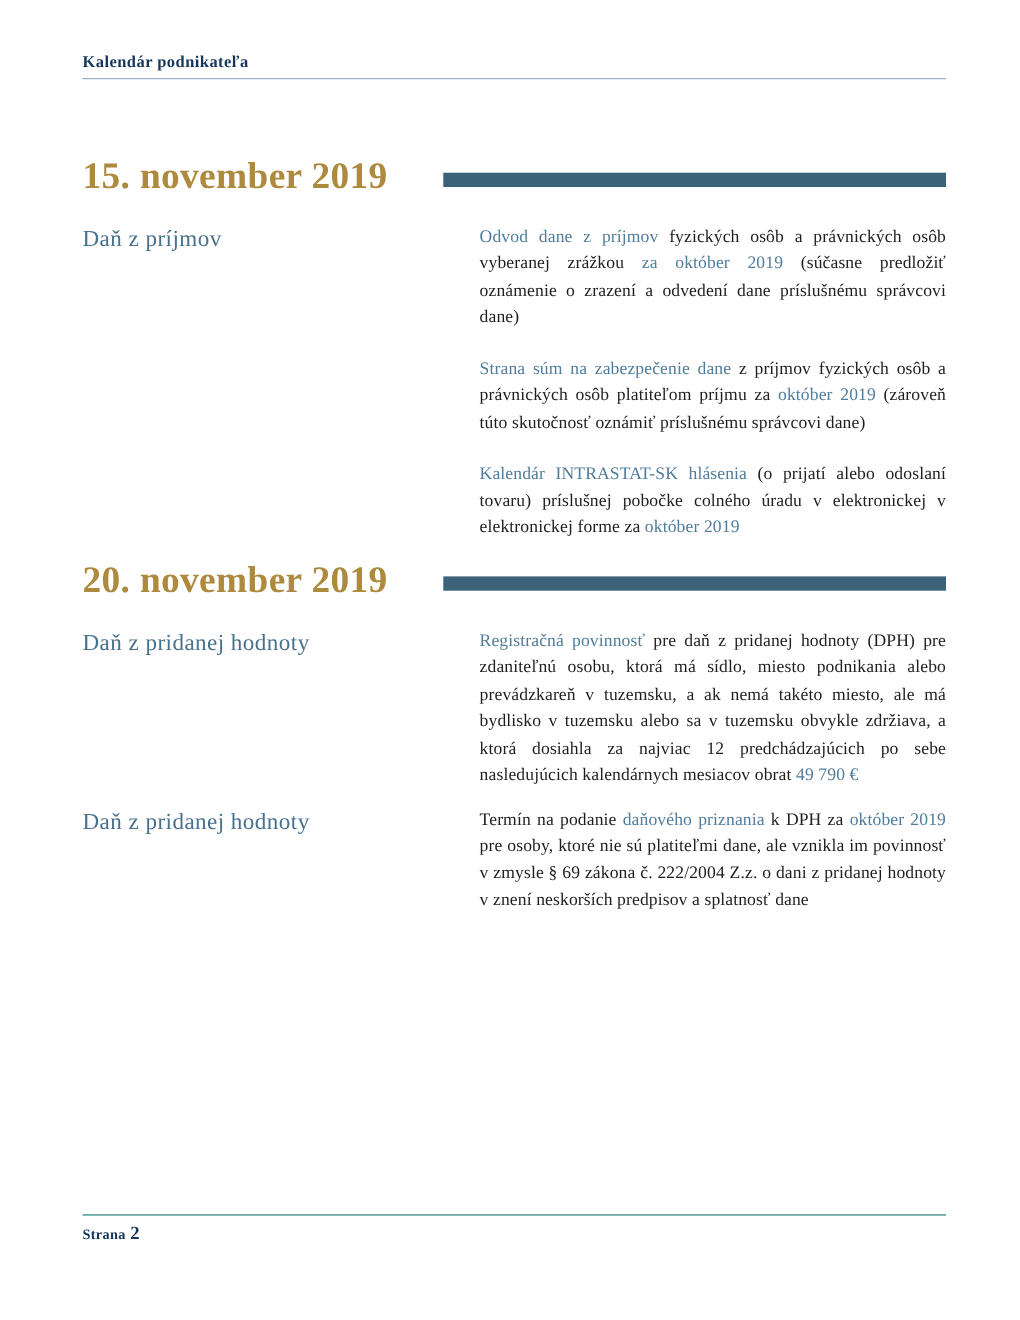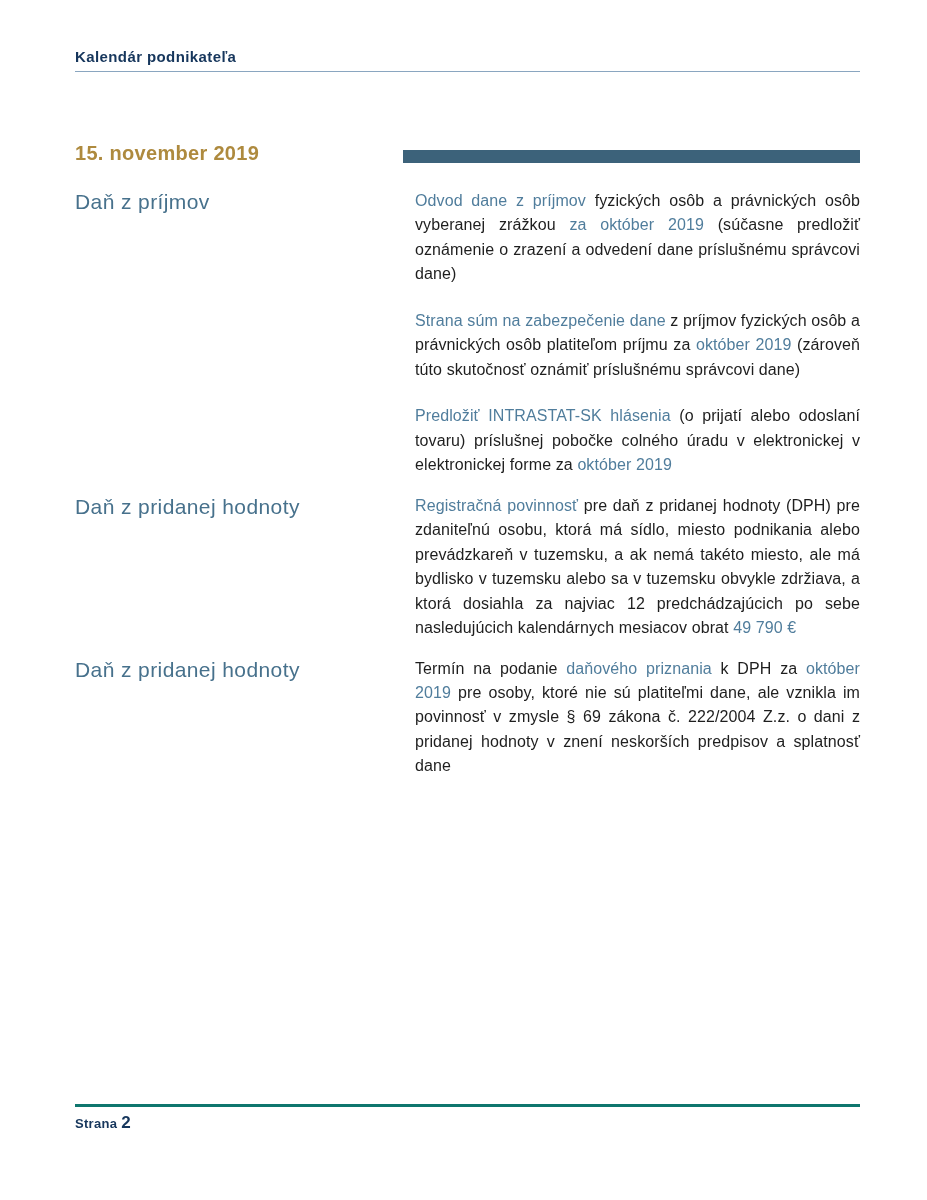--- a/index.html
+++ b/index.html
@@ -2,21 +2,21 @@
 <html><head>
 <meta charset="utf-8">
 <style>
   html, body { margin: 0; padding: 0; background: #e9e9e9; }
   .page {
     position: relative;
     width: 927px;
     height: 1200px;
     margin: 0 auto;
     background: #ffffff;
-    font-family: Liberation Sans, sans-serif;
+    font-family: Liberation Serif, serif;
     overflow: hidden;
     box-sizing: border-box;
   }
 
   
   .doc-header {
     position: absolute;
     left: 75px; right: 67px; top: 48px;
     border-bottom: 1px solid #8aa6c0;
     padding-bottom: 5px;
@@ -40,62 +40,62 @@
 
   .section-head {
     display: flex;
     align-items: center;
     margin-bottom: 24px;
   }
   .date-heading {
     width: 328px;
     flex-shrink: 0;
     margin: 0;
-    font-size: 20px;
+    font-size: 34px;
     font-weight: bold;
     letter-spacing: 0.3px;
     color: #ae8a3e;
   }
   .section-bar {
     flex: 1;
     height: 13px;
     background: #3c627a;
     margin-top: 5px;
   }
 
-  .section-body { display: flex; }
+  .section-body { display: flex; gap: 33px; }
   .label-col {
     width: 328px;
     flex-shrink: 0;
   }
   .category-label {
     font-size: 21px;
     font-weight: 400;
     letter-spacing: 0.4px;
     color: #47718c;
     margin-top: 1px;
   }
   .text-col {
     flex: 1;
     font-size: 16px;
     line-height: 1.53;
     letter-spacing: 0.1px;
     text-align: justify;
     color: #1e1e1e;
   }
-  .para { margin: 0 0 22px 12px; }
+  .para { margin: 0 0 22px 0; }
   .para:last-child { margin-bottom: 0; }
   .run-accent { color: #507d9c; }
   .run-dark { color: #1e1e1e; }
 
   
   .doc-footer {
     position: absolute;
     left: 75px; right: 67px; top: 1104px;
-    border-top: 3px solid #0f766e;
+    border-top: 1px solid #0f766e;
     padding-top: 6px;
   }
   .doc-footer .strana {
     font-size: 13px;
     font-weight: bold;
     letter-spacing: 0.3px;
     color: #16365c;
   }
   .doc-footer .pagenum {
     font-size: 17px;
@@ -120,26 +120,30 @@
         <h2 class="date-heading">15. november 2019</h2>
         <div class="section-bar"></div>
       </div>
       <div class="section-body">
         <div class="label-col">
           <div class="category-label">Daň z príjmov</div>
         </div>
         <div class="text-col">
           <p class="para"><span class="run-accent">Odvod dane z príjmov</span><span class="run-dark"> fyzických osôb a právnických osôb vyberanej zrážkou </span><span class="run-accent">za október 2019</span><span class="run-dark"> (súčasne predložiť oznámenie o zrazení a odvedení dane príslušnému správcovi dane)</span></p>
           <p class="para"><span class="run-accent">Strana súm na zabezpečenie dane</span><span class="run-dark"> z príjmov fyzických osôb a právnických osôb platiteľom príjmu za </span><span class="run-accent">október 2019</span><span class="run-dark"> (zároveň túto skutočnosť oznámiť príslušnému správcovi dane)</span></p>
-          <p class="para"><span class="run-accent">Predložiť INTRASTAT-SK hlásenia</span><span class="run-dark"> (o prijatí alebo odoslaní tovaru) príslušnej pobočke colného úradu v elektronickej v elektronickej forme za </span><span class="run-accent">október 2019</span></p>
+          <p class="para"><span class="run-accent">Kalendár INTRASTAT-SK hlásenia</span><span class="run-dark"> (o prijatí alebo odoslaní tovaru) príslušnej pobočke colného úradu v elektronickej v elektronickej forme za </span><span class="run-accent">október 2019</span></p>
         </div>
       </div>
     </div>
 
     <div class="section">
+      <div class="section-head">
+        <h2 class="date-heading">20. november 2019</h2>
+        <div class="section-bar"></div>
+      </div>
       <div class="section-body">
         <div class="label-col">
           <div class="category-label">Daň z pridanej hodnoty</div>
         </div>
         <div class="text-col">
           <p class="para"><span class="run-accent">Registračná povinnosť</span><span class="run-dark"> pre daň z pridanej hodnoty (DPH) pre zdaniteľnú osobu, ktorá má sídlo, miesto podnikania alebo prevádzkareň v tuzemsku, a ak nemá takéto miesto, ale má bydlisko v tuzemsku alebo sa v tuzemsku obvykle zdržiava, a ktorá dosiahla za najviac 12 predchádzajúcich po sebe nasledujúcich kalendárnych mesiacov obrat </span><span class="run-accent">49 790 €</span></p>
         </div>
       </div>
     </div>
 

